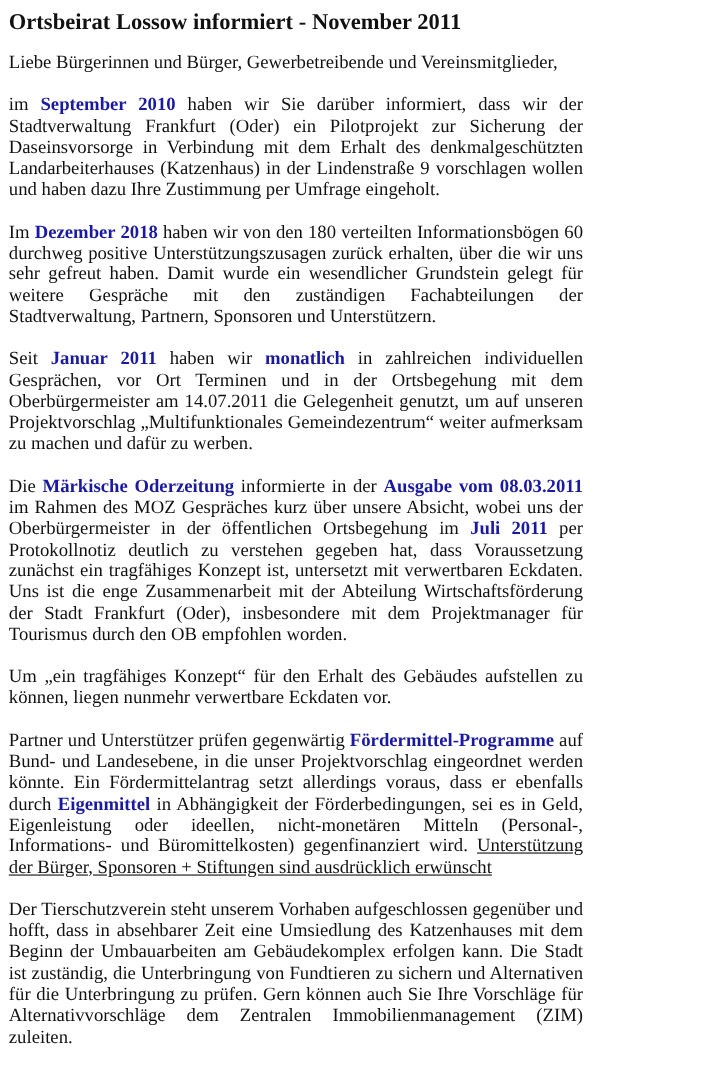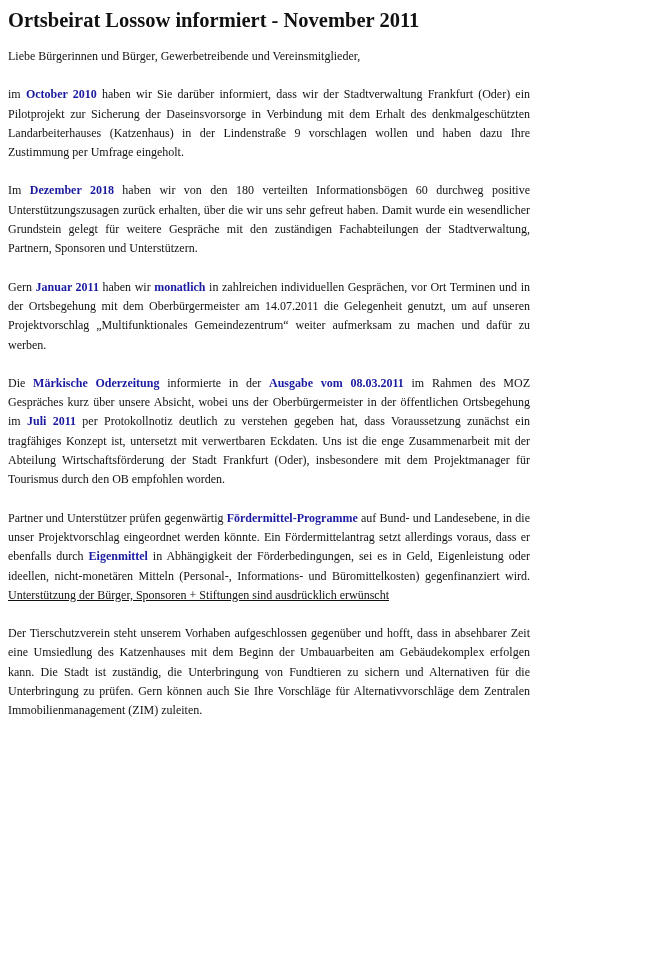--- a/index.html
+++ b/index.html
@@ -8,45 +8,46 @@
     font-family: "Liberation Serif", "DejaVu Serif", serif;
     color: #111111;
   }
   .page { position: relative; padding: 6px 10px 0 8px; box-sizing: border-box; width: 540px; }
   h1 {
     font-family: "Liberation Serif", serif;
     font-size: 20.5px; font-weight: bold; margin: 2px 0 15px 0; line-height: 24px;
     color: #111111;
   }
   p {
-    font-size: 12px; line-height: 19.3px; margin: 0 0 19px 0;
+    font-size: 17px; line-height: 19.3px; margin: 0 0 19px 0;
     text-align: justify;
   }
   .b { font-weight: bold; color: #1a1aa0; }
   .green { font-weight: bold; color: #1c7a1c; }
   .red { font-weight: bold; color: #d0141e; }
   .u { text-decoration: underline; }
 </style>
 </head>
 <body>
 
 <div class="page">
   <h1>Ortsbeirat Lossow informiert - November 2011</h1>
 
   <p>Liebe Bürgerinnen und Bürger, Gewerbetreibende und Vereinsmitglieder,</p>
 
-  <p><span>im </span><span class="b">October 2010</span><span> haben wir Sie darüber informiert, dass wir der Stadtverwaltung  Frankfurt (Oder) ein Pilotprojekt zur Sicherung der Daseinsvorsorge in Verbindung mit dem Erhalt des denkmalgeschützten Landarbeiterhauses (Katzenhaus) in der Lindenstraße 9 vorschlagen wollen und haben dazu Ihre Zustimmung per Umfrage eingeholt.</span></p>
+  <p><span>im </span><span class="b">September 2010</span><span> haben wir Sie darüber informiert, dass wir der Stadtverwaltung  Frankfurt (Oder) ein Pilotprojekt zur Sicherung der Daseinsvorsorge in Verbindung mit dem Erhalt des denkmalgeschützten Landarbeiterhauses (Katzenhaus) in der Lindenstraße 9 vorschlagen wollen und haben dazu Ihre Zustimmung per Umfrage eingeholt.</span></p>
 
   <p><span>Im </span><span class="b">Dezember 2018</span><span> haben wir von den 180 verteilten Informationsbögen 60 durchweg positive Unterstützungszusagen zurück erhalten, über die wir uns sehr gefreut haben. Damit wurde ein wesendlicher Grundstein gelegt für weitere Gespräche mit den zuständigen Fachabteilungen der Stadtverwaltung, Partnern, Sponsoren und Unterstützern.</span></p>
 
 
-  <p><span>Gern </span><span class="b">Januar 2011</span><span> haben wir </span><span class="b">monatlich</span><span> in zahlreichen individuellen Gesprächen, vor Ort Terminen und in der Ortsbegehung mit dem Oberbürgermeister am 14.07.2011 die Gelegenheit genutzt, um auf unseren Projektvorschlag „Multifunktionales Gemeindezentrum“ weiter aufmerksam zu machen und dafür zu werben.</span></p>
+  <p><span>Seit </span><span class="b">Januar 2011</span><span> haben wir </span><span class="b">monatlich</span><span> in zahlreichen individuellen Gesprächen, vor Ort Terminen und in der Ortsbegehung mit dem Oberbürgermeister am 14.07.2011 die Gelegenheit genutzt, um auf unseren Projektvorschlag „Multifunktionales Gemeindezentrum“ weiter aufmerksam zu machen und dafür zu werben.</span></p>
 
   <p><span>Die </span><span class="b">Märkische Oderzeitung</span><span> informierte in der </span><span class="b">Ausgabe vom 08.03.2011</span><span> im Rahmen des MOZ Gespräches kurz über unsere Absicht, wobei uns der Oberbürgermeister in der öffentlichen Ortsbegehung im </span><span class="b">Juli 2011</span><span> per Protokollnotiz deutlich zu verstehen gegeben hat, dass Voraussetzung zunächst ein tragfähiges Konzept ist, untersetzt mit verwertbaren Eckdaten. Uns ist die enge Zusammenarbeit mit der Abteilung Wirtschaftsförderung der Stadt Frankfurt (Oder), insbesondere mit dem Projektmanager für Tourismus durch den OB empfohlen worden.</span></p>
 
+  <p>Um „ein tragfähiges Konzept“ für den Erhalt des Gebäudes aufstellen zu können, liegen nunmehr verwertbare Eckdaten vor.</p>
 
   <p><span>Partner und Unterstützer prüfen gegenwärtig </span><span class="b">Fördermittel-Programme</span><span> auf Bund- und Landesebene, in die unser Projektvorschlag eingeordnet werden könnte. Ein Fördermittelantrag setzt allerdings voraus, dass er ebenfalls durch </span><span class="b">Eigenmittel</span><span> in Abhängigkeit der Förderbedingungen, sei es in Geld, Eigenleistung oder ideellen, nicht-monetären Mitteln (Personal-, Informations- und Büromittelkosten) gegenfinanziert wird. </span><span class="u">Unterstützung der Bürger, Sponsoren + Stiftungen sind ausdrücklich erwünscht</span></p>
 
 
 
   <p>Der Tierschutzverein steht unserem Vorhaben aufgeschlossen gegenüber und hofft, dass in absehbarer Zeit eine Umsiedlung des Katzenhauses mit dem Beginn der Umbauarbeiten am Gebäudekomplex erfolgen kann. Die Stadt ist zuständig, die Unterbringung von Fundtieren zu sichern und Alternativen für die Unterbringung zu prüfen. Gern können auch Sie Ihre Vorschläge für Alternativvorschläge dem Zentralen Immobilienmanagement (ZIM) zuleiten.</p>
 
 </div>
 
 </body></html>

